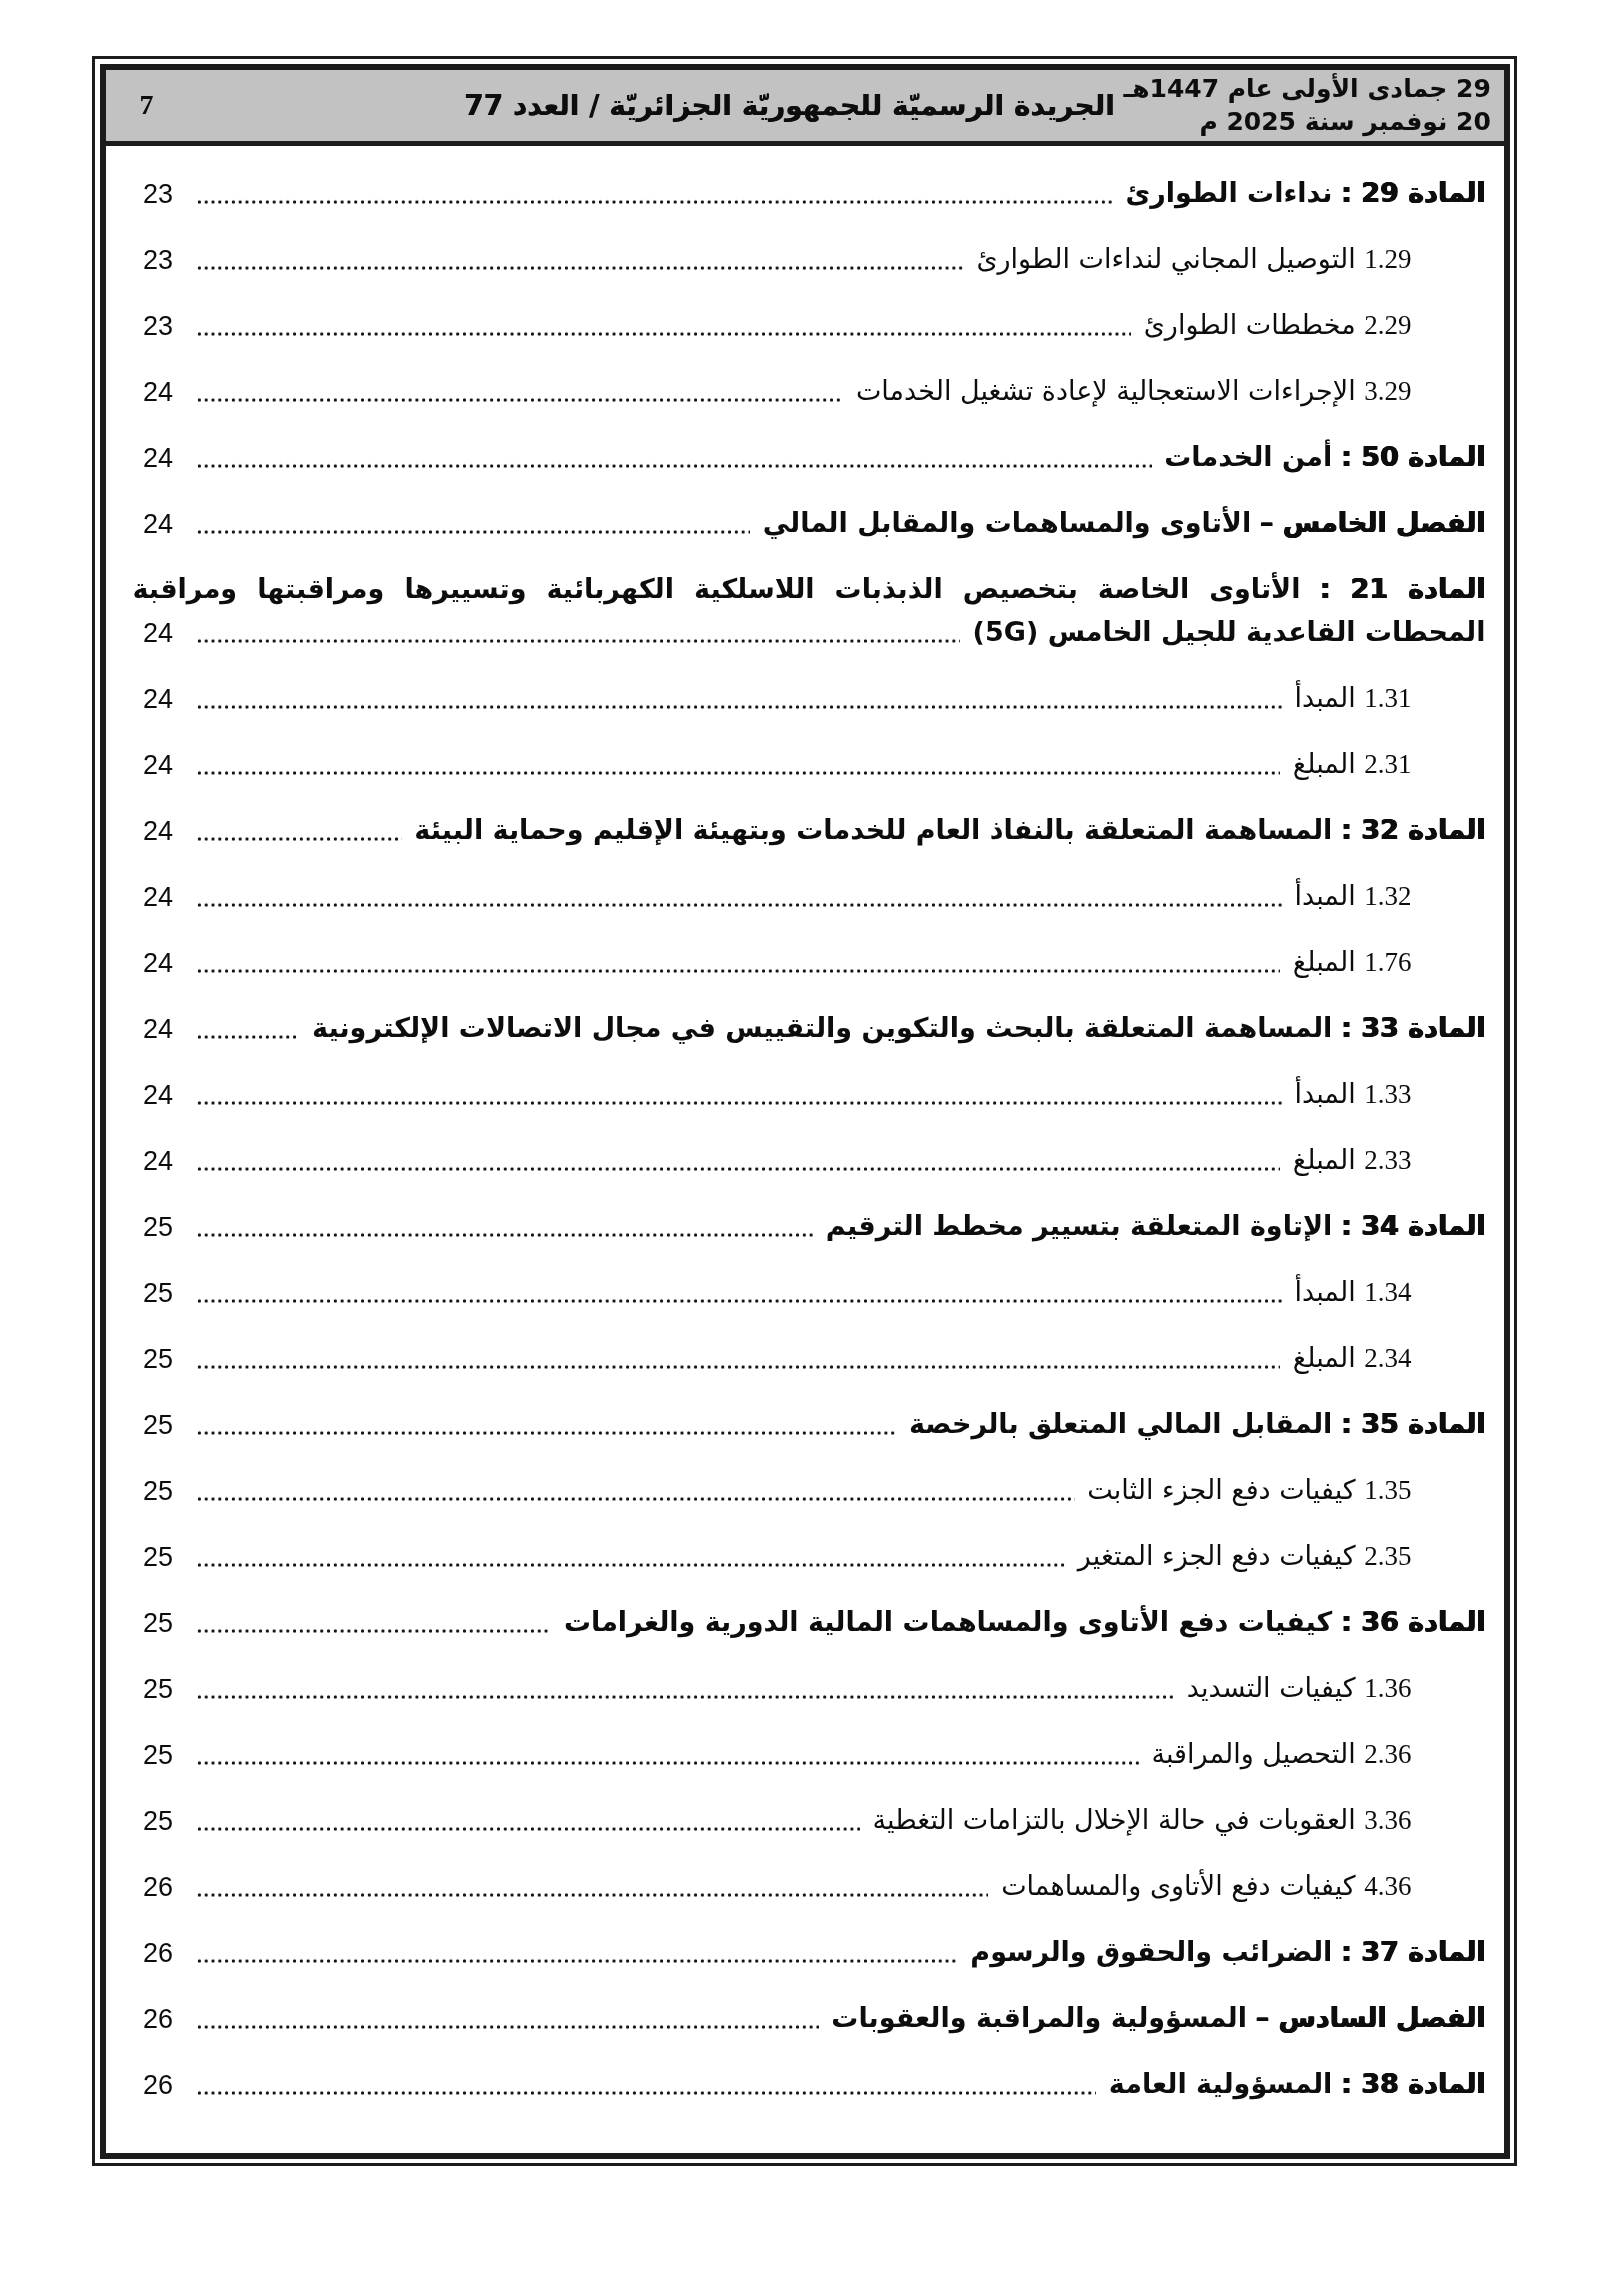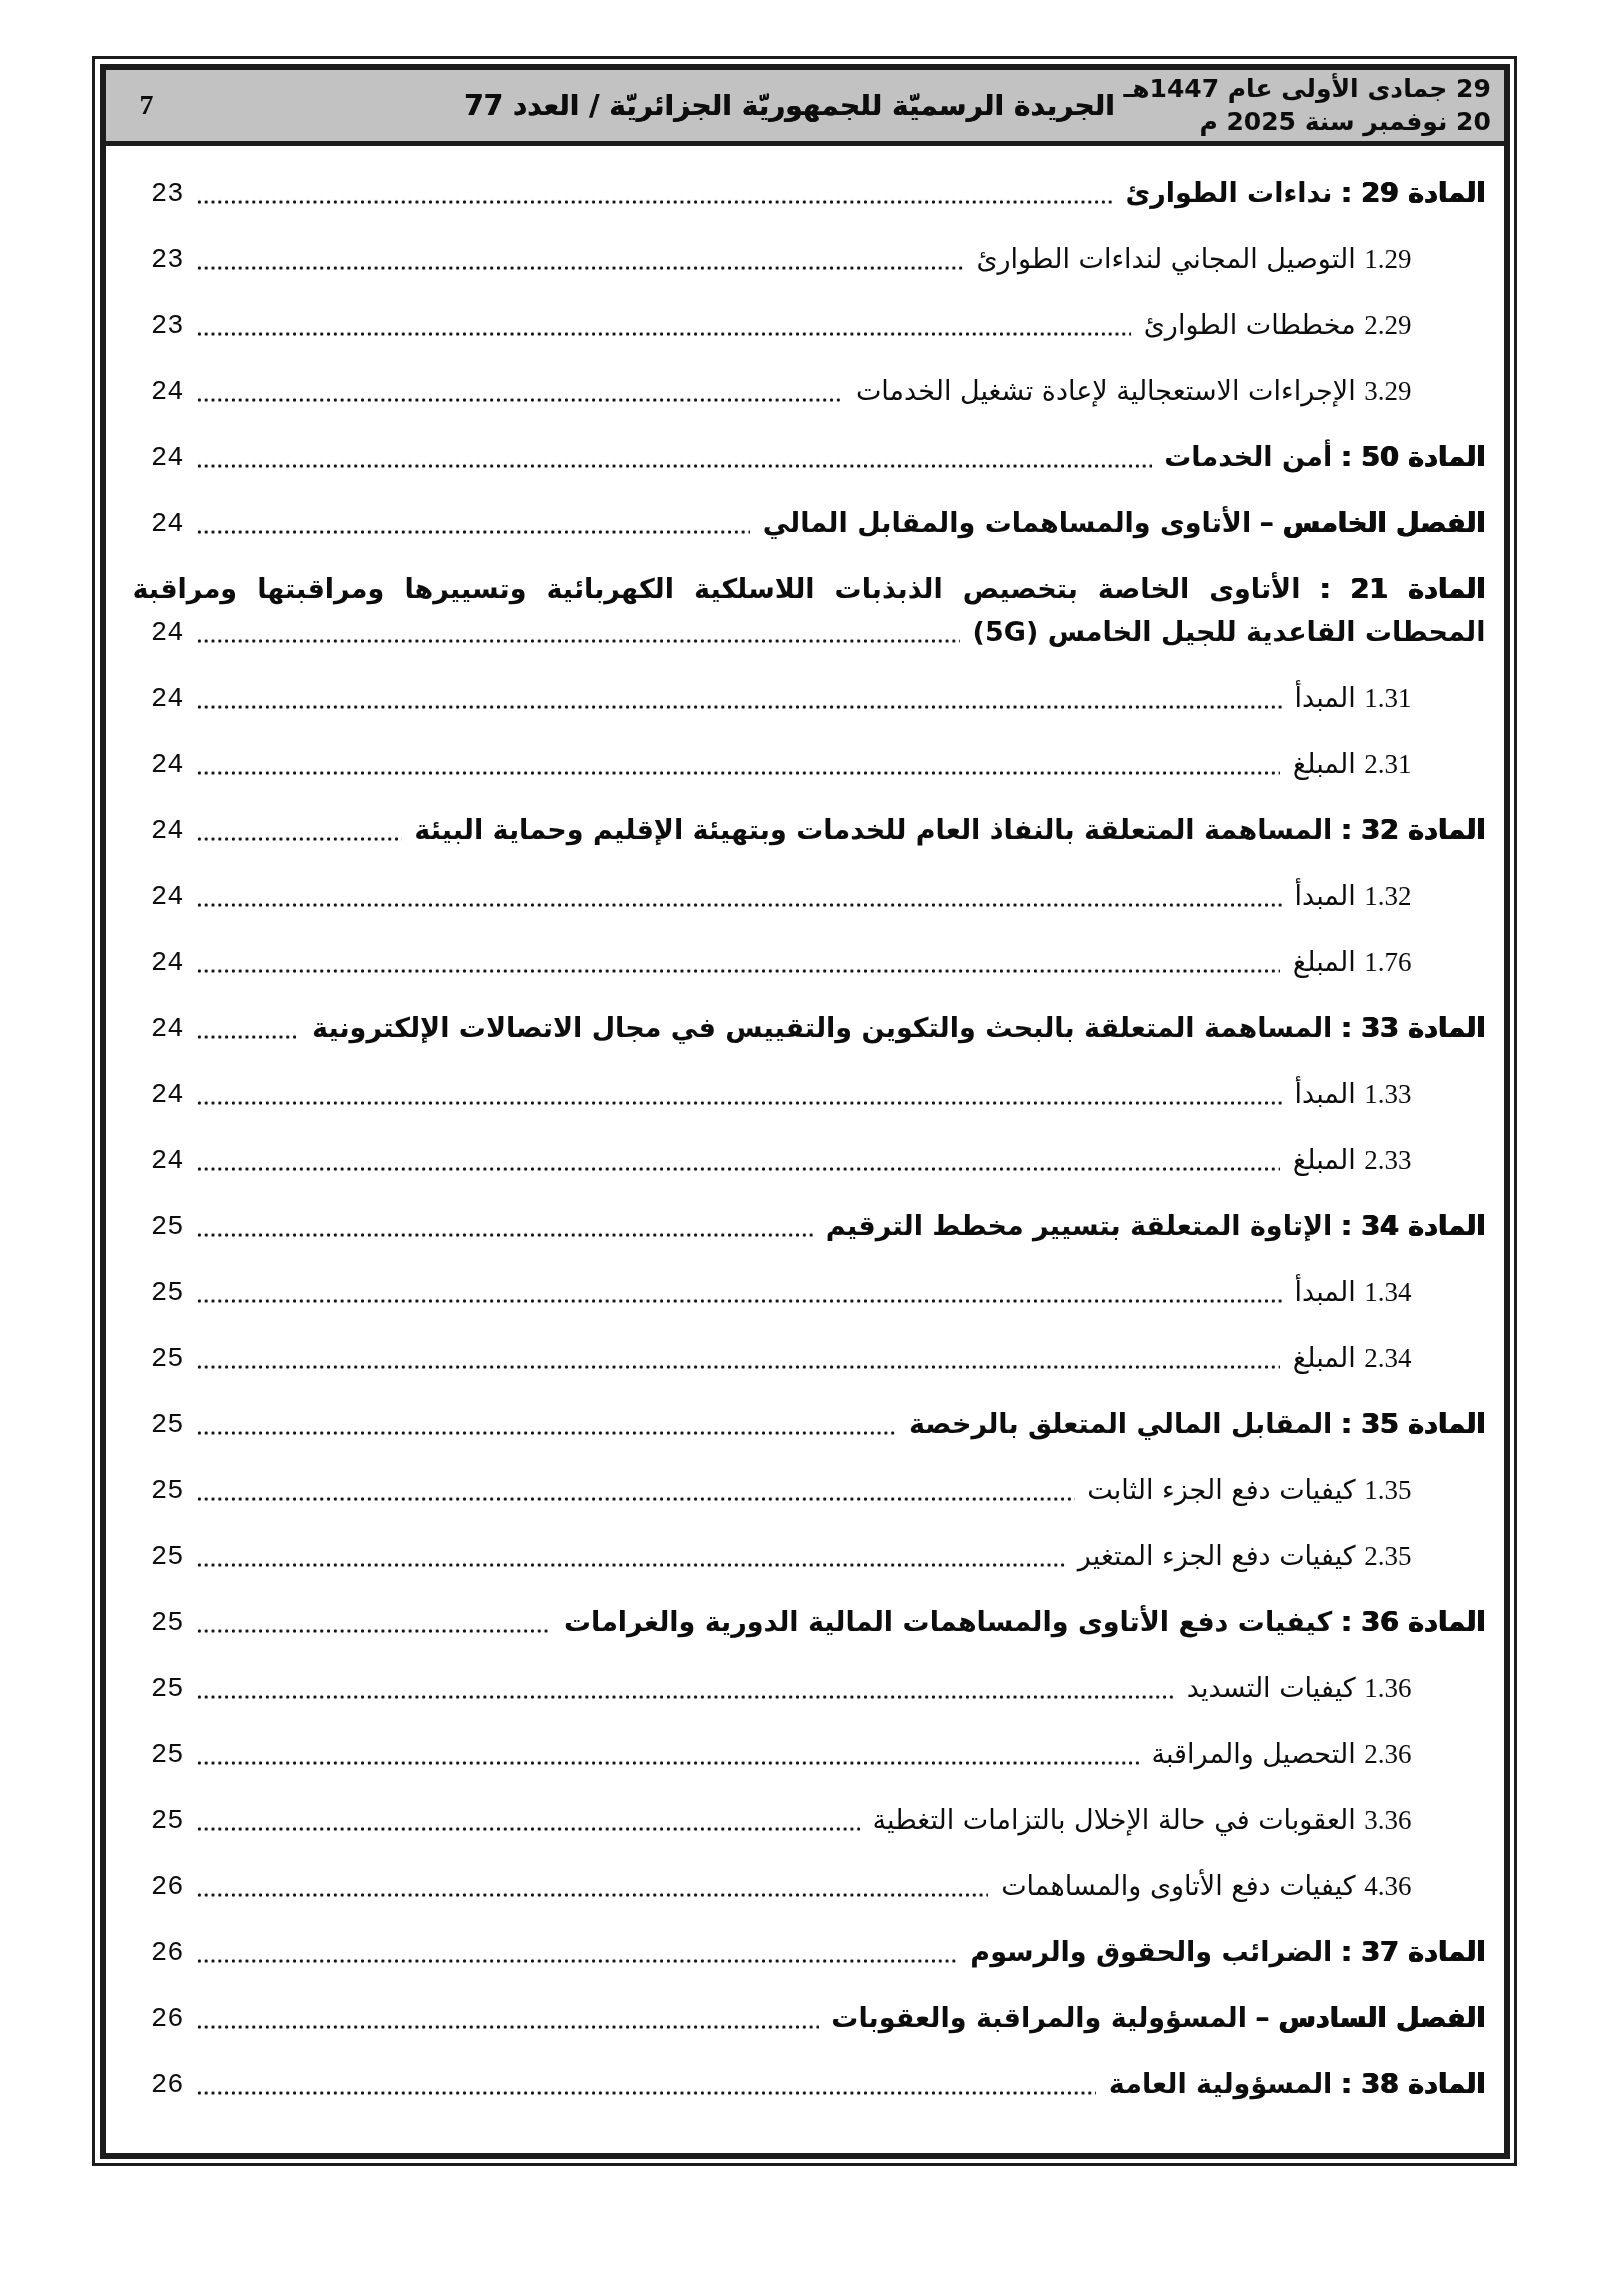--- a/index.html
+++ b/index.html
@@ -43,22 +43,22 @@
   .lbl { font-weight:bold; text-shadow:0.8px 0 0 currentColor, -0.4px 0 0 currentColor; }
   .rest { font-weight:bold; }
   .sub .num { font-family:"Liberation Serif", serif; font-size:27px; }
   .sub .txt { font-weight:normal; }
   .dots {
     display:block; flex:1 1 auto; height:8.1px; margin:0 12.7px 6.3px 12.7px;
     background-image:radial-gradient(circle, #141414 1.6px, transparent 1.9px);
     background-size:6.8px 8.1px; background-repeat:repeat-x; background-position:0 1.8px;
   }
   .page {
-    font-family:Liberation Mono, monospace; font-size:27px; line-height:33px;
-    min-width:51px; text-align:right; flex:none;
+    font-family:Liberation Sans, sans-serif; font-size:27px; line-height:33px;
+    min-width:51px; text-align:center; flex:none;
   }
   .jline {
     font-size:27px; line-height:36px; height:43px;
     text-align:justify; text-align-last:justify;
   }
 </style>
 </head>
 <body>
 
 <div class="frame">

